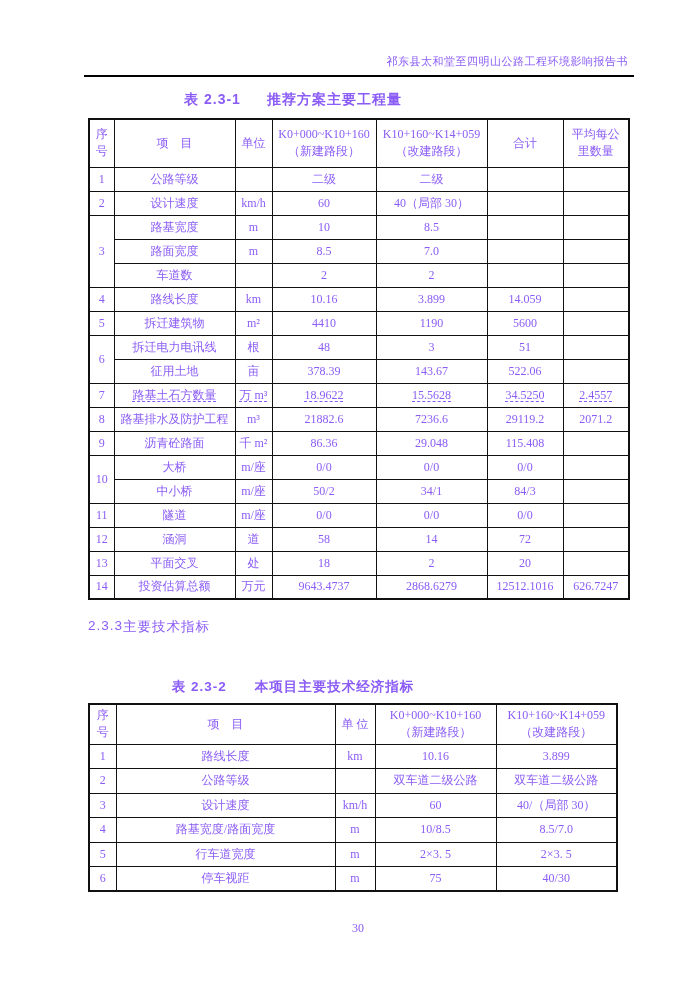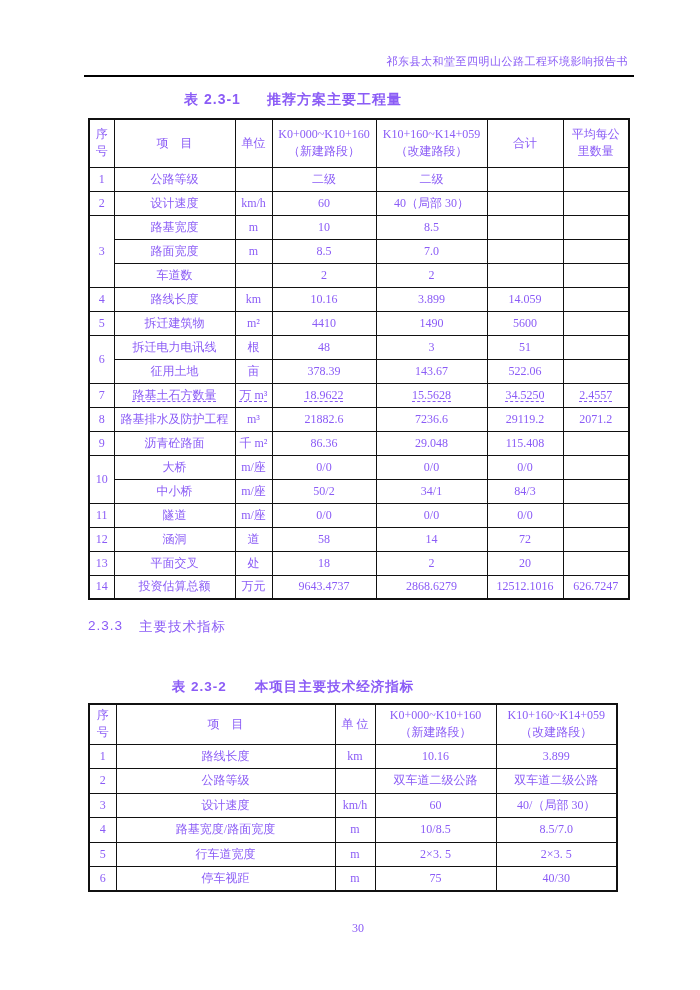--- a/index.html
+++ b/index.html
@@ -44,21 +44,21 @@
   #table2 thead tr { height: 40px; }
   #table2 tbody tr { height: 24.5px; }
   .ul {
     text-decoration: underline;
     text-decoration-style: dashed;
     text-underline-offset: 2px;
   }
   .section-heading {
     position: absolute; top: 618px; left: 88px;
     font-family: "Liberation Sans", "DejaVu Sans", sans-serif;
-    font-size: 13.5px; display: flex; gap: 16px; letter-spacing: 1px;
+    font-size: 13.5px; display: flex; letter-spacing: 1px;
   }
   .section-para {
     position: absolute; top: 647px; left: 88px; width: 540px;
     font-size: 13px; text-indent: 2em; letter-spacing: 0.5px;
   }
   .page-number {
     position: absolute; top: 921px; left: 8px; width: 700px;
     text-align: center; font-size: 12px;
   }
 </style>
@@ -151,21 +151,21 @@
         <td>10.16</td>
         <td>3.899</td>
         <td>14.059</td>
         <td></td>
       </tr>
       <tr>
         <td>5</td>
         <td>拆迁建筑物</td>
         <td>m²</td>
         <td>4410</td>
-        <td>1490</td>
+        <td>1190</td>
         <td>5600</td>
         <td></td>
       </tr>
       <tr>
         <td rowspan="2">6</td>
         <td>拆迁电力电讯线</td>
         <td>根</td>
         <td>48</td>
         <td>3</td>
         <td>51</td>

